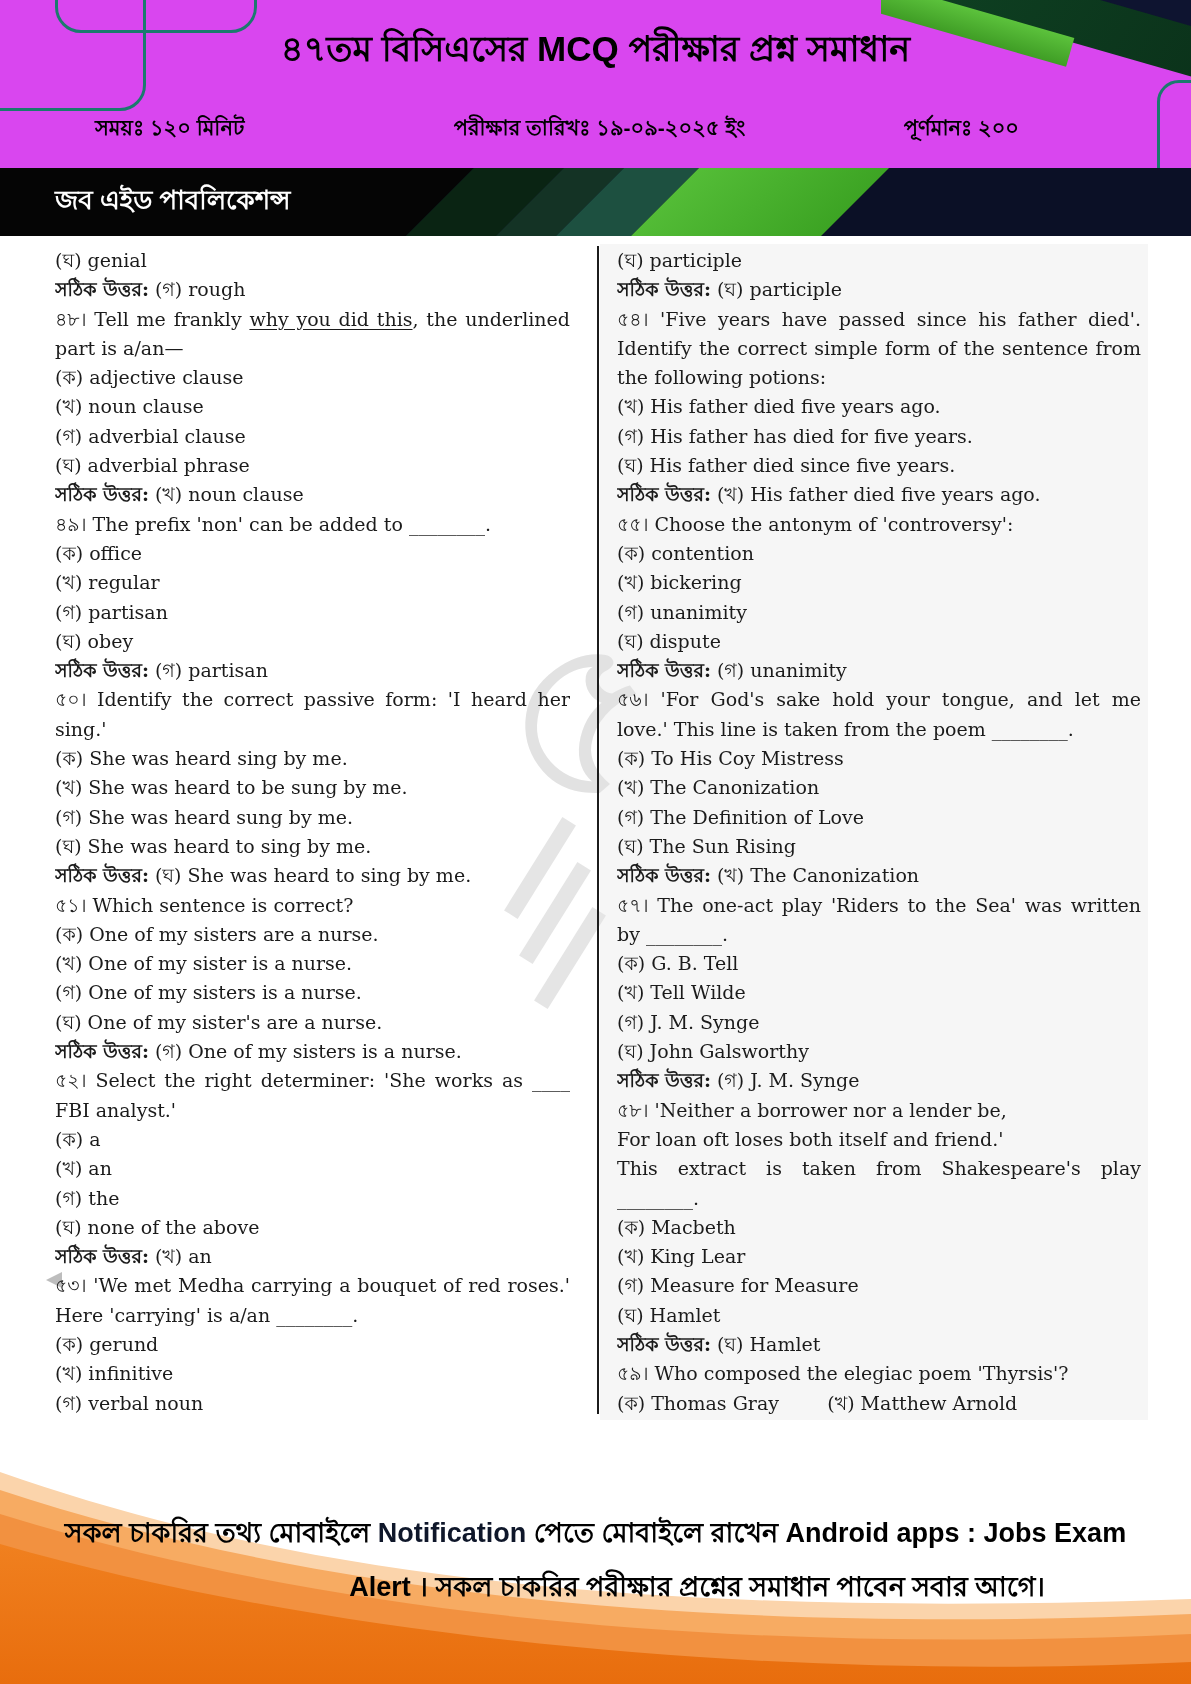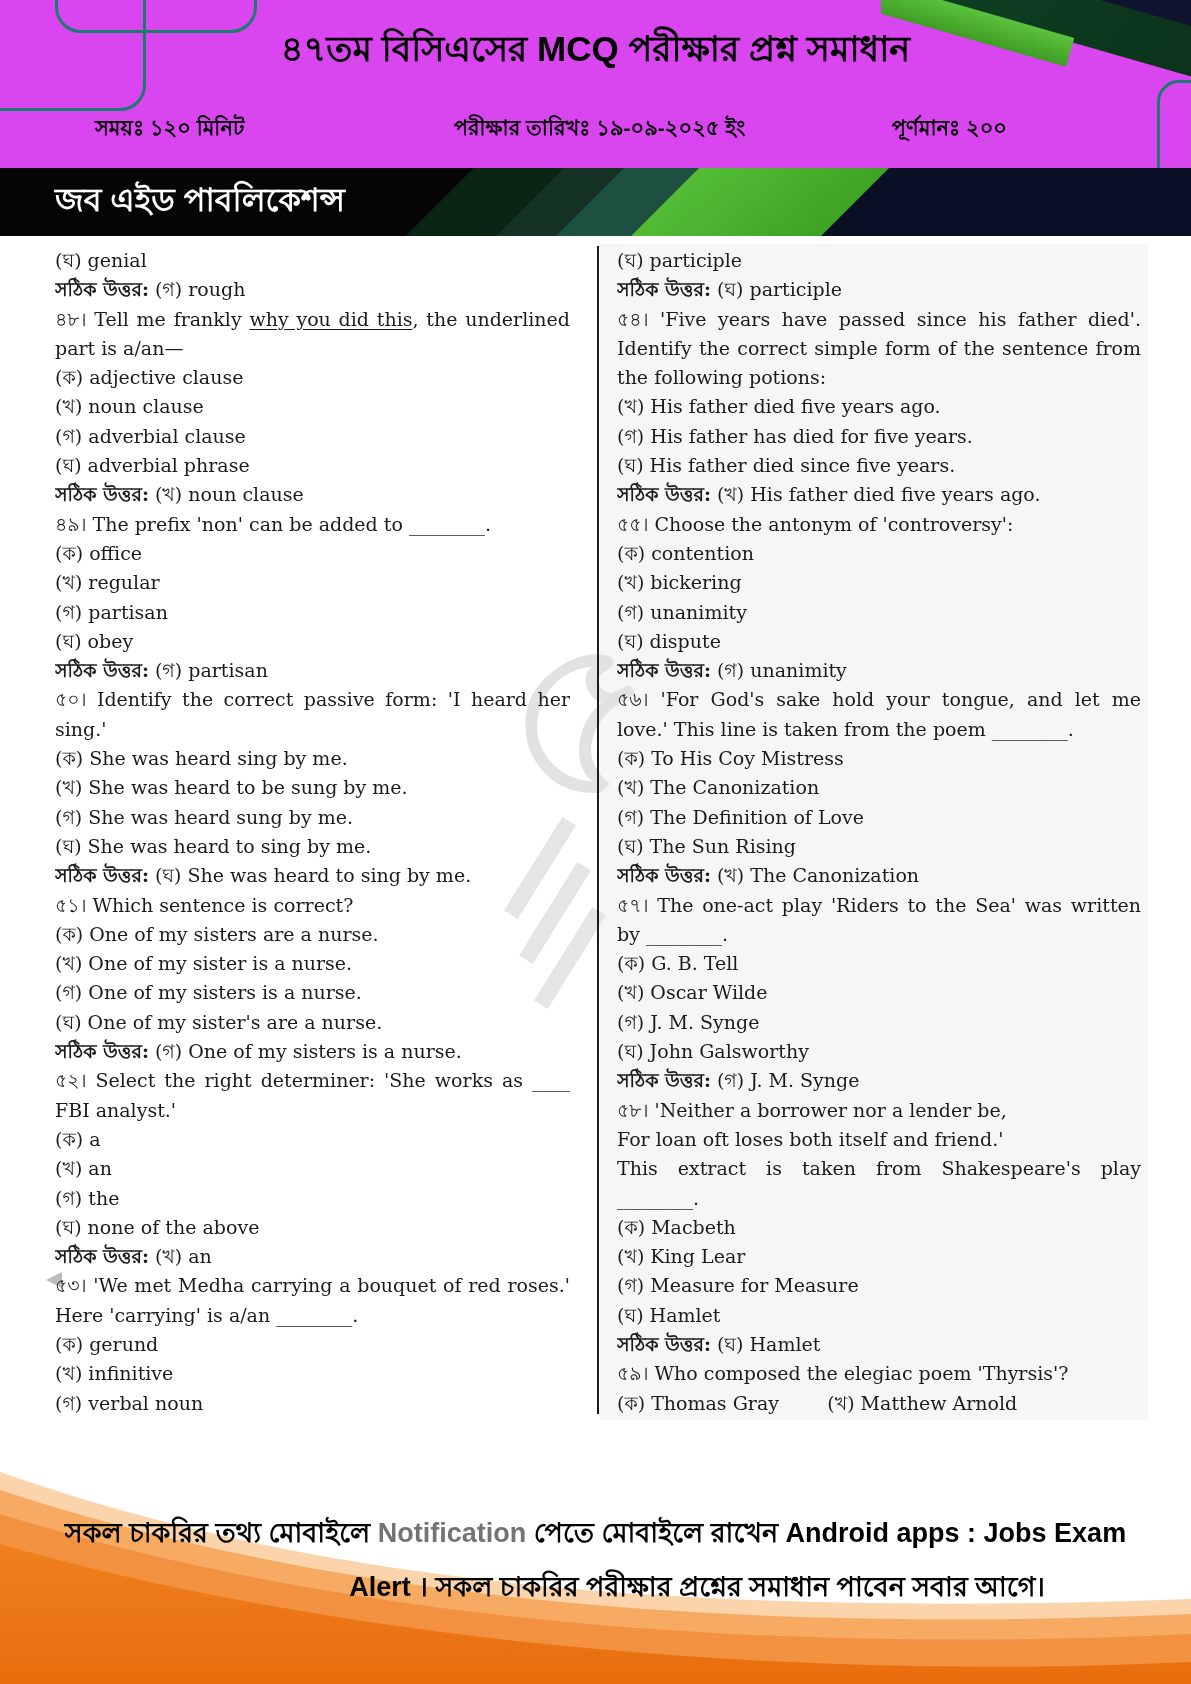--- a/index.html
+++ b/index.html
@@ -17,51 +17,51 @@
            transform:rotate(16deg);right:-130px;top:-46px;}
   .cb-navy{width:430px;height:26px;background:#0e1430;transform:rotate(16deg);right:-140px;top:-22px;}
   .cb-green{width:300px;height:30px;background:linear-gradient(#5cc23c,#3f9d25);
             transform:rotate(16deg);right:115px;top:-4px;}
   .title{position:absolute;left:0;right:0;top:22px;text-align:center;font-size:35px;font-weight:bold;
          color:#000;font-family:"Liberation Sans","DejaVu Sans",sans-serif;}
   .meta{position:absolute;left:0;right:0;top:112px;height:32px;font-size:21px;font-weight:bold;
         font-family:"Liberation Sans","DejaVu Sans",sans-serif;color:#000;}
   .meta-time{position:absolute;left:95px;}
   .meta-date{position:absolute;left:0;right:0;text-align:center;padding-left:8px;}
-  .meta-marks{position:absolute;right:184px;margin-left:23px;}
+  .meta-marks{position:absolute;right:172px;margin-left:23px;}
   
   .banner{position:absolute;left:0;top:168px;width:1191px;height:68px;background:#0b1026;overflow:hidden;}
   .stripe{position:absolute;top:-10px;bottom:-10px;transform:skewX(-45deg);}
   .st-black{left:-120px;width:560px;background:#050505;}
   .st-dg1{left:440px;width:90px;background:#0a2413;}
   .st-dg2{left:530px;width:60px;background:#143325;}
   .st-teal{left:590px;width:75px;background:#1d5040;}
   .st-green{left:665px;width:190px;background:linear-gradient(100deg,#54bd37,#3ca323);}
   .banner-text{position:absolute;left:55px;top:50%;transform:translateY(-50%);color:#fff;
-               font-size:32px;font-weight:bold;font-family:"Liberation Sans","DejaVu Sans",sans-serif;z-index:5;}
+               font-size:26px;font-weight:bold;font-family:"Liberation Sans","DejaVu Sans",sans-serif;z-index:5;}
   
   .right-panel{position:absolute;left:600px;top:244px;width:548px;height:1176px;background:#f6f6f6;z-index:0;}
   .watermark-glyph{position:absolute;left:505px;top:600px;font-size:230px;color:#e2e2e2;z-index:1;
                    transform:rotate(8deg);font-family:"DejaVu Sans",sans-serif;line-height:1;}
   .wm-bar{position:absolute;width:110px;height:16px;background:#e5e5e5;transform:rotate(-58deg);z-index:1;}
   .wm-b1{left:485px;top:860px;} .wm-b2{left:500px;top:905px;} .wm-b3{left:515px;top:950px;}
   .gray-tri{position:absolute;left:46px;top:1272px;width:0;height:0;z-index:1;
             border-top:8px solid transparent;border-bottom:8px solid transparent;border-right:16px solid #bdbdbd;}
   .divider{position:absolute;left:597px;top:246px;width:2px;height:1168px;background:#1c1c1c;z-index:2;}
   .col{position:absolute;top:246px;height:1172px;overflow:hidden;z-index:3;}
   .col-left{left:55px;width:515px;}
   .col-right{left:617px;width:524px;}
   .row{font-size:19px;line-height:29.3px;text-align:justify;}
   .row .u{text-decoration:underline;text-underline-offset:3px;}
   .ans-label{font-weight:bold;margin-top:16px;}
   
   .footer-waves{position:absolute;left:0;top:1414px;width:1191px;height:270px;z-index:1;}
   .f-line1{position:absolute;left:0;right:0;top:1512px;text-align:center;font-size:27px;font-weight:bold;
            color:#000;z-index:4;font-family:"Liberation Sans","DejaVu Sans",sans-serif;}
-  .f-line1 .red{color:#737373;}
+  .f-line1 .red{color:#0f172a;}
   .f-line2{position:absolute;right:146px;top:1566px;font-size:27px;font-weight:bold;color:#000;z-index:4;
            font-family:"Liberation Sans","DejaVu Sans",sans-serif;}
 </style>
 </head>
 <body>
 
 <div class="page">
 
   <div class="header">
     <div class="teal-rect tr2"></div>
@@ -149,21 +149,21 @@
       <div class="row opt">(ঘ) dispute</div>
       <div class="row ans"><span class="ans-label">সঠিক উত্তর:</span> (গ) unanimity</div>
       <div class="row q">৫৬। 'For God's sake hold your tongue, and let me love.' This line is taken from the poem ________.</div>
       <div class="row opt">(ক) To His Coy Mistress</div>
       <div class="row opt">(খ) The Canonization</div>
       <div class="row opt">(গ) The Definition of Love</div>
       <div class="row opt">(ঘ) The Sun Rising</div>
       <div class="row ans"><span class="ans-label">সঠিক উত্তর:</span> (খ) The Canonization</div>
       <div class="row q">৫৭। The one-act play 'Riders to the Sea' was written by ________.</div>
       <div class="row opt">(ক) G. B. Tell</div>
-      <div class="row opt">(খ) Oscar Wilde</div>
+      <div class="row opt">(খ) Tell Wilde</div>
       <div class="row opt">(গ) J. M. Synge</div>
       <div class="row opt">(ঘ) John Galsworthy</div>
       <div class="row ans"><span class="ans-label">সঠিক উত্তর:</span> (গ) J. M. Synge</div>
       <div class="row q">৫৮। 'Neither a borrower nor a lender be,</div>
       <div class="row q">For loan oft loses both itself and friend.'</div>
       <div class="row q">This extract is taken from Shakespeare's play ________.</div>
       <div class="row opt">(ক) Macbeth</div>
       <div class="row opt">(খ) King Lear</div>
       <div class="row opt">(গ) Measure for Measure</div>
       <div class="row opt">(ঘ) Hamlet</div>

